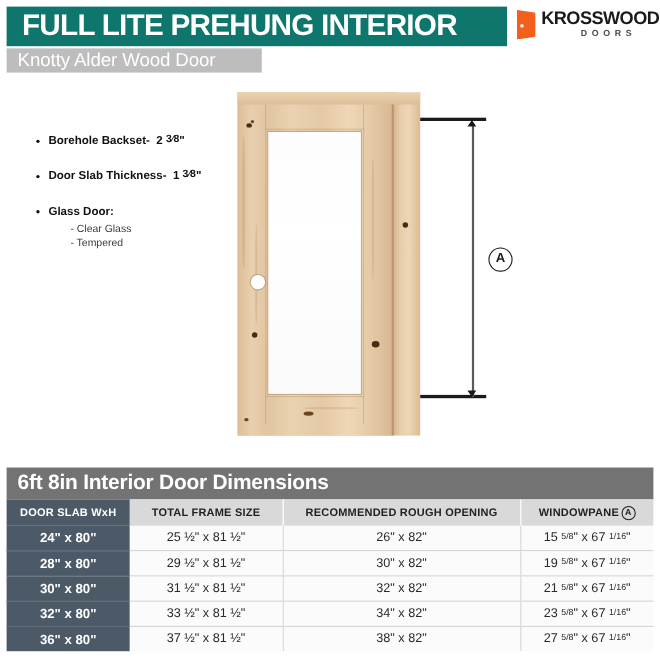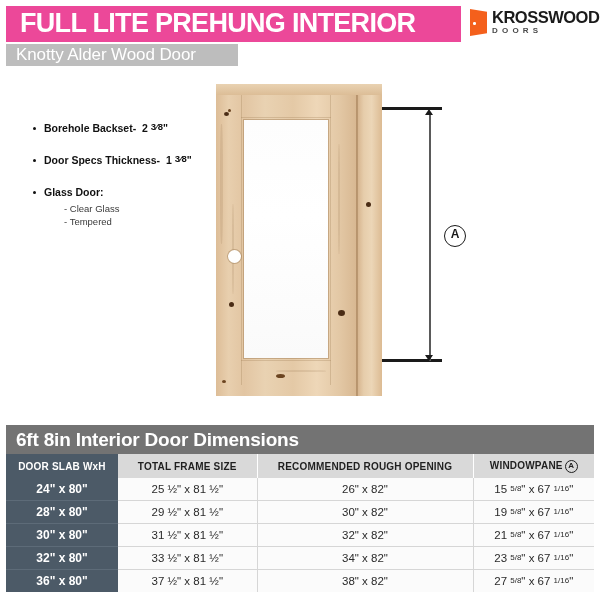--- a/index.html
+++ b/index.html
@@ -20,21 +20,21 @@
   .header-wrap {
     position: absolute;
     left: 0; top: 0;
     width: 600px;
     height: 70px;
   }
   .title-bar {
     position: absolute;
     left: 6px; top: 6px;
     width: 455px; height: 36px;
-    background: #ec4899;
+    background: #0f766e;
   }
   .title-bar .title-text {
     position: absolute;
     left: 14px; top: 50%;
     transform: translateY(-52%);
     color: #ffffff;
     font-size: 27px;
     font-weight: bold;
     letter-spacing: -0.7px;
     line-height: 1;
@@ -95,20 +95,21 @@
     white-space: nowrap;
   }
   .logo-sub {
     display: block;
     font-size: 8px;
     font-weight: bold;
     color: #4a4a4a;
     letter-spacing: 4.2px;
     line-height: 10px;
     white-space: nowrap;
+    margin-left: 36px;
   }
 
   
   .specs {
     position: absolute;
     left: 33px; top: 122px;
     width: 175px;
   }
   .spec-item {
     position: relative;
@@ -373,21 +374,21 @@
 </div>
 
 <div class="specs">
 
   <div class="spec-item">
     <span>Borehole Backset-</span>
     <span>&nbsp;2&nbsp;<span class="frac"><sup>3</sup><span class="sl">⁄</span><sub>8</sub></span>"</span>
   </div>
 
   <div class="spec-item">
-    <span>Door Specs Thickness-</span>
+    <span>Door Slab Thickness-</span>
     <span>&nbsp;1&nbsp;<span class="frac"><sup>3</sup><span class="sl">⁄</span><sub>8</sub></span>"</span>
   </div>
 
 
   <div class="spec-item no-space">
     <span>Glass Door:</span>
   </div>
   <div class="spec-sub">- Clear Glass</div>
   <div class="spec-sub">- Tempered</div>
 </div>

